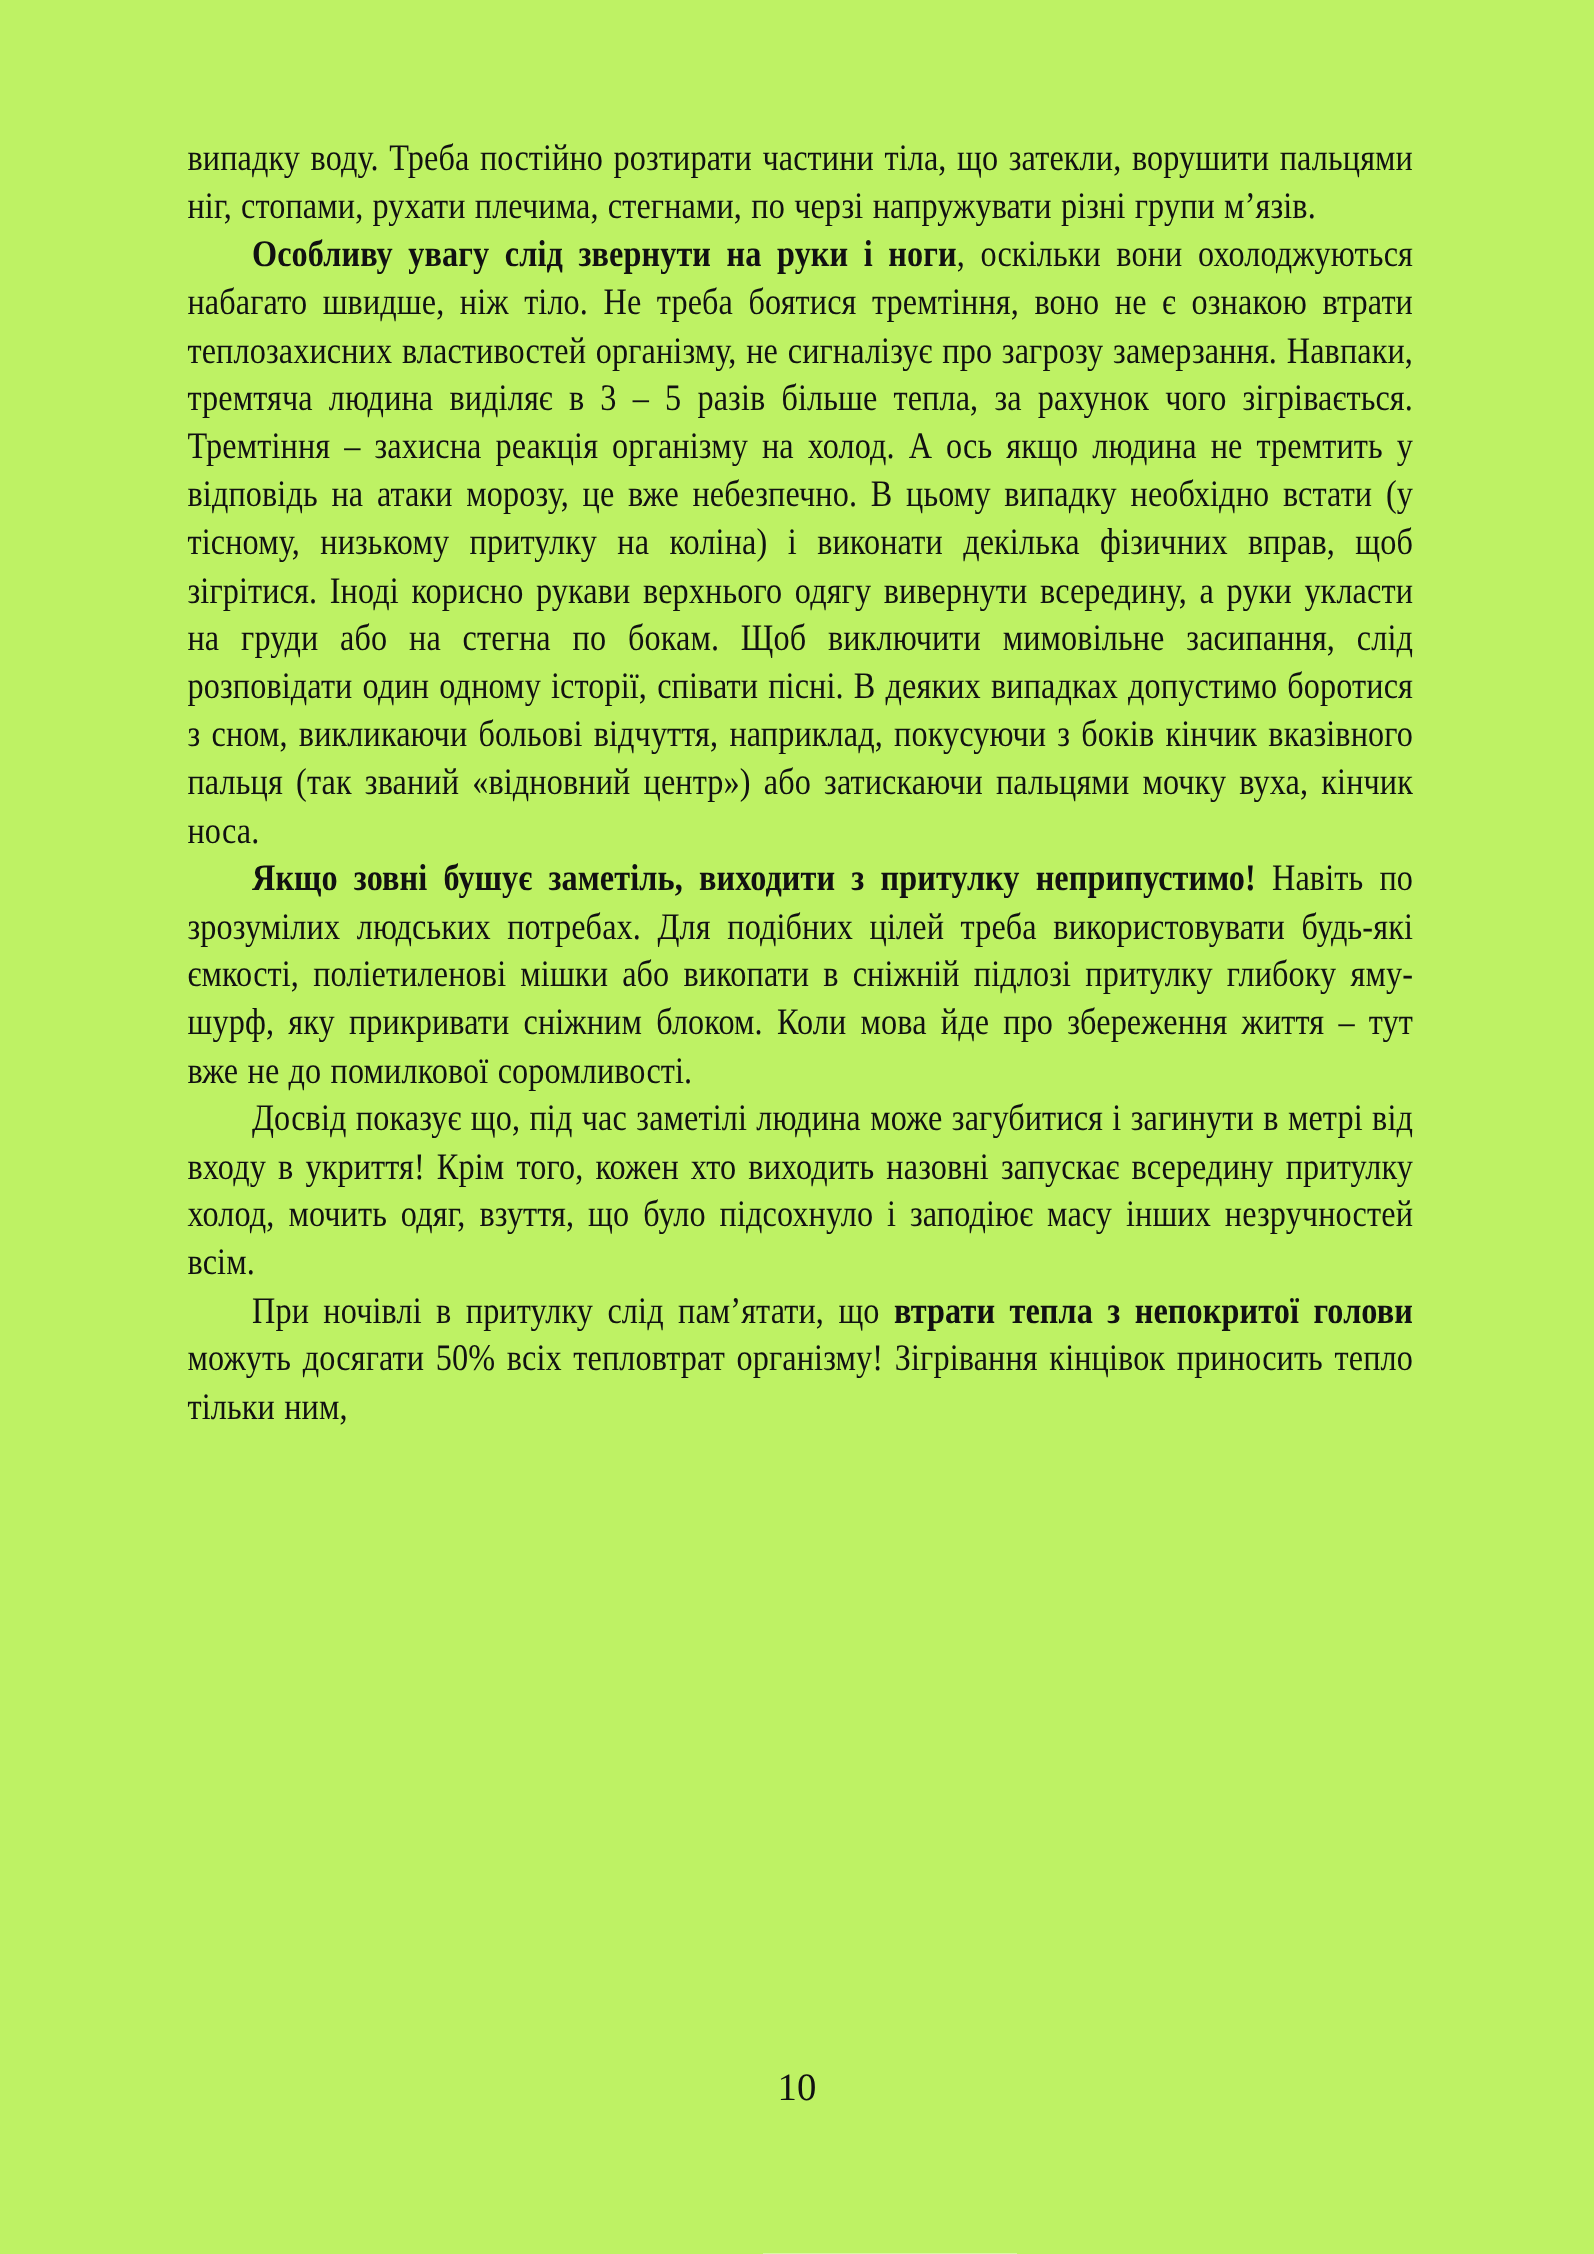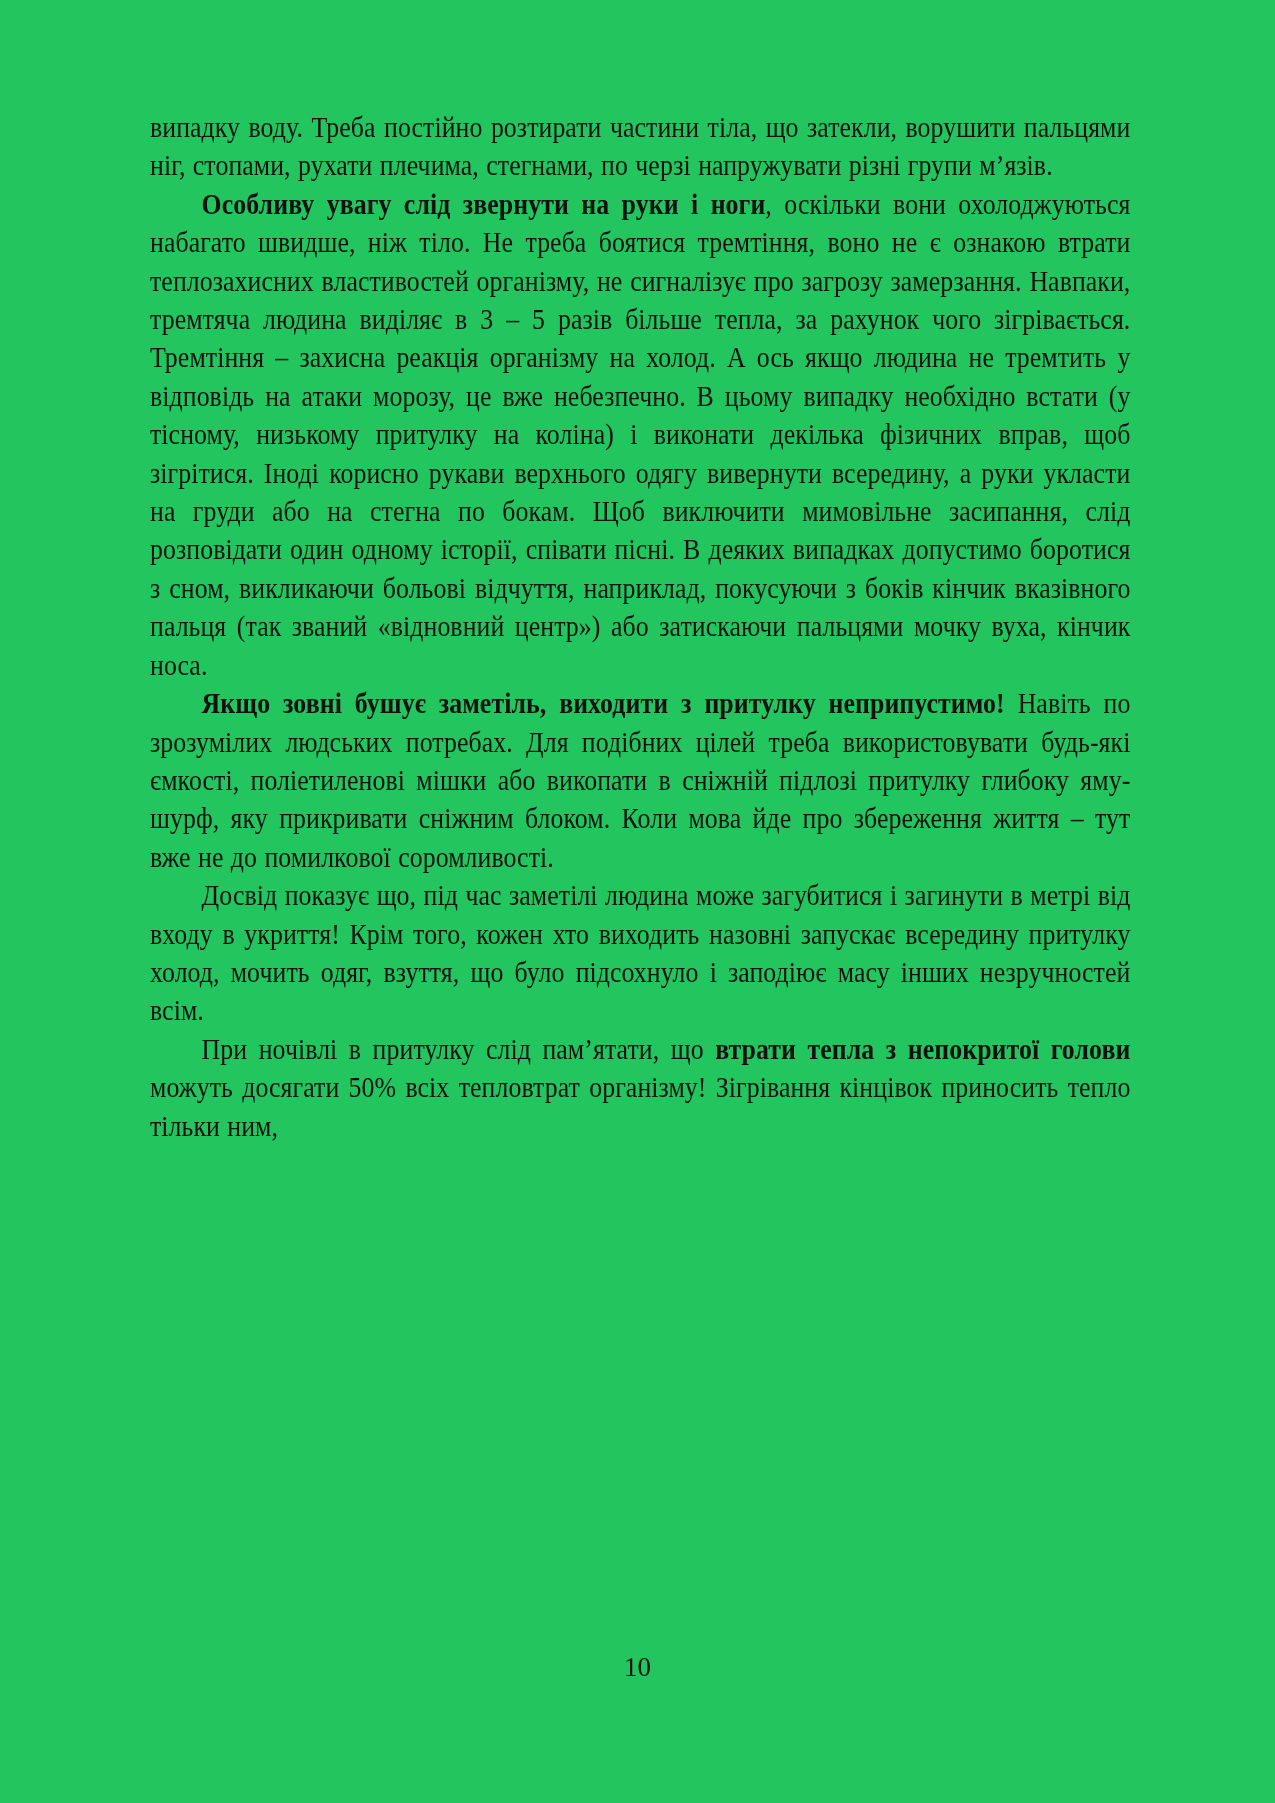--- a/index.html
+++ b/index.html
@@ -13,21 +13,21 @@
       position: relative;
       overflow: hidden;
       font-family: "Liberation Serif", "DejaVu Serif", serif;
       color: #111111;
     }
     .page {
       position: absolute;
       left: 0; top: 0;
       width: 1275px;
       height: 1803px;
-      background: #22c55e;
+      background: #bef264;
     }
     .body-text {
       position: absolute;
       left: 150px;
       top: 108px;
       width: 980px;
     }
     .para {
       margin: 0;
       font-size: 30px;
@@ -41,21 +41,21 @@
       word-spacing: 1px;
     }
     .para.indent { text-indent: 60px; }
     .para b { font-weight: bold; }
     .page-number {
       position: absolute;
       left: 0;
       width: 1275px;
       top: 1652px;
       text-align: center;
-      font-size: 27px;
+      font-size: 31px;
       font-family: "Liberation Serif", "DejaVu Serif", serif;
     }
   </style>
 </head>
 <body>
 
 <div class="page">
   <div class="body-text">
 
     <p class="para"><span>випадку воду. Треба постійно розтирати частини тіла, що затекли, ворушити пальцями ніг, стопами, рухати плечима, стегнами, по черзі напружувати різні групи м’язів.</span></p>

